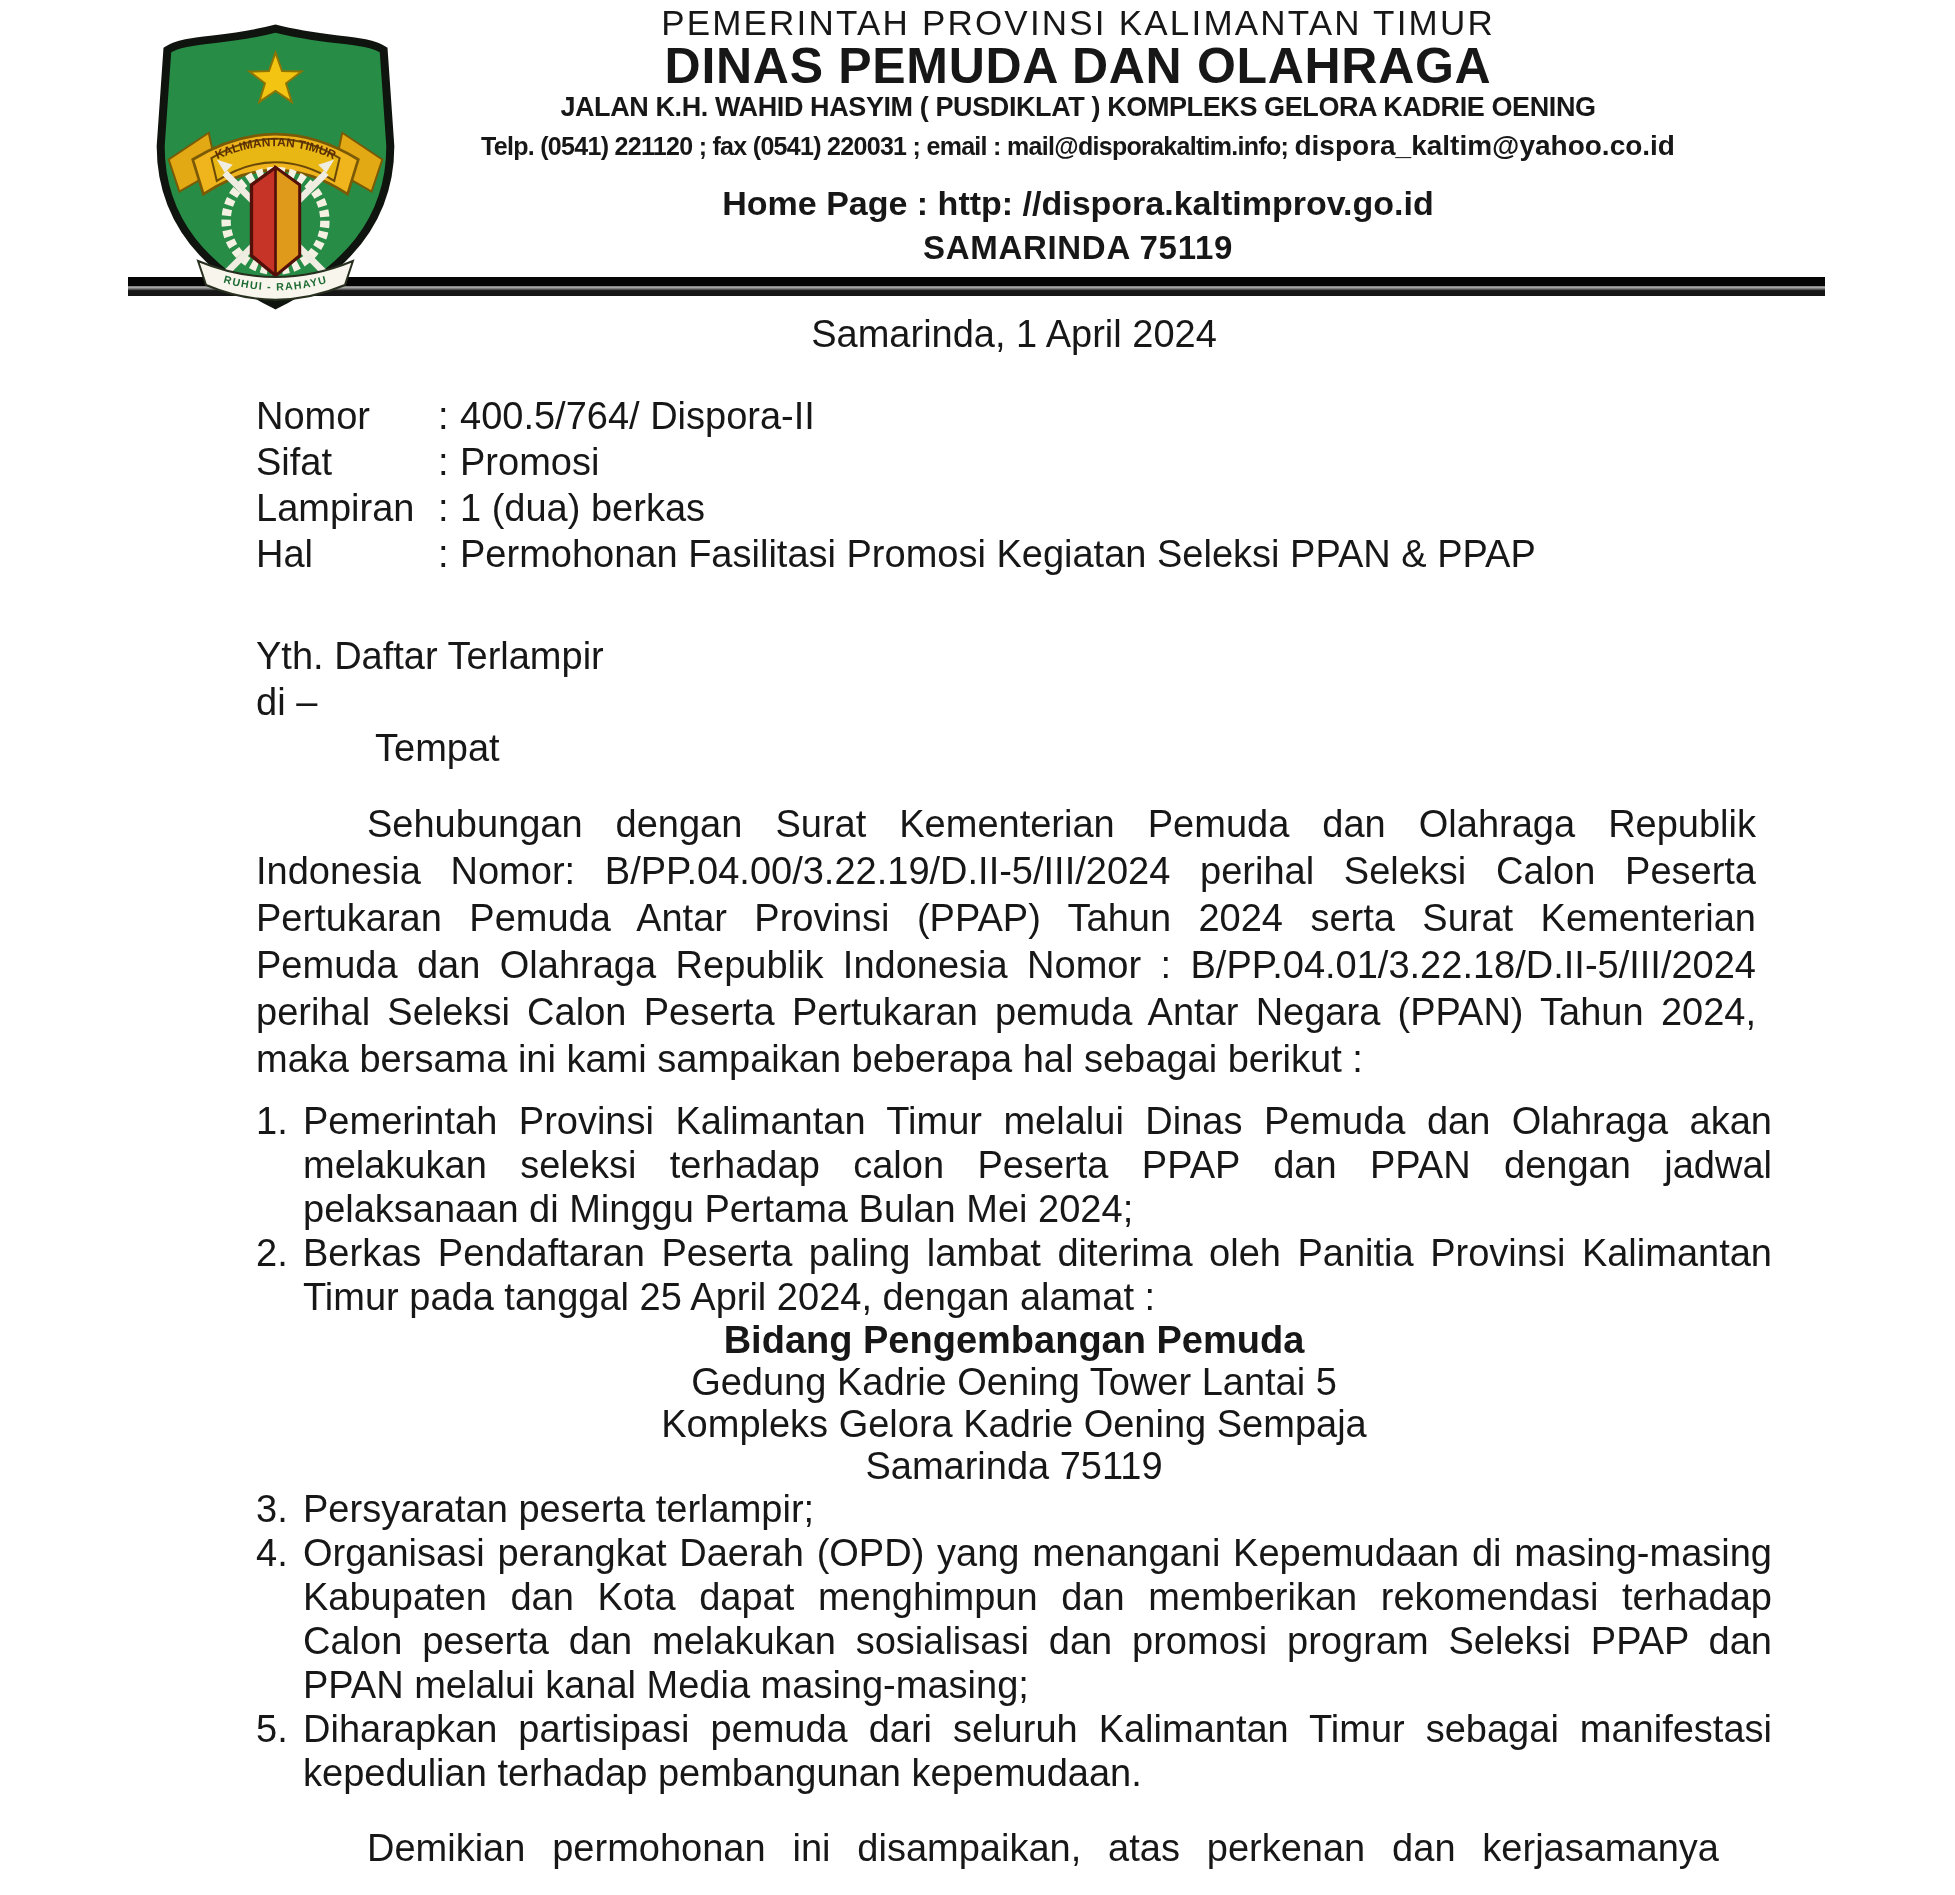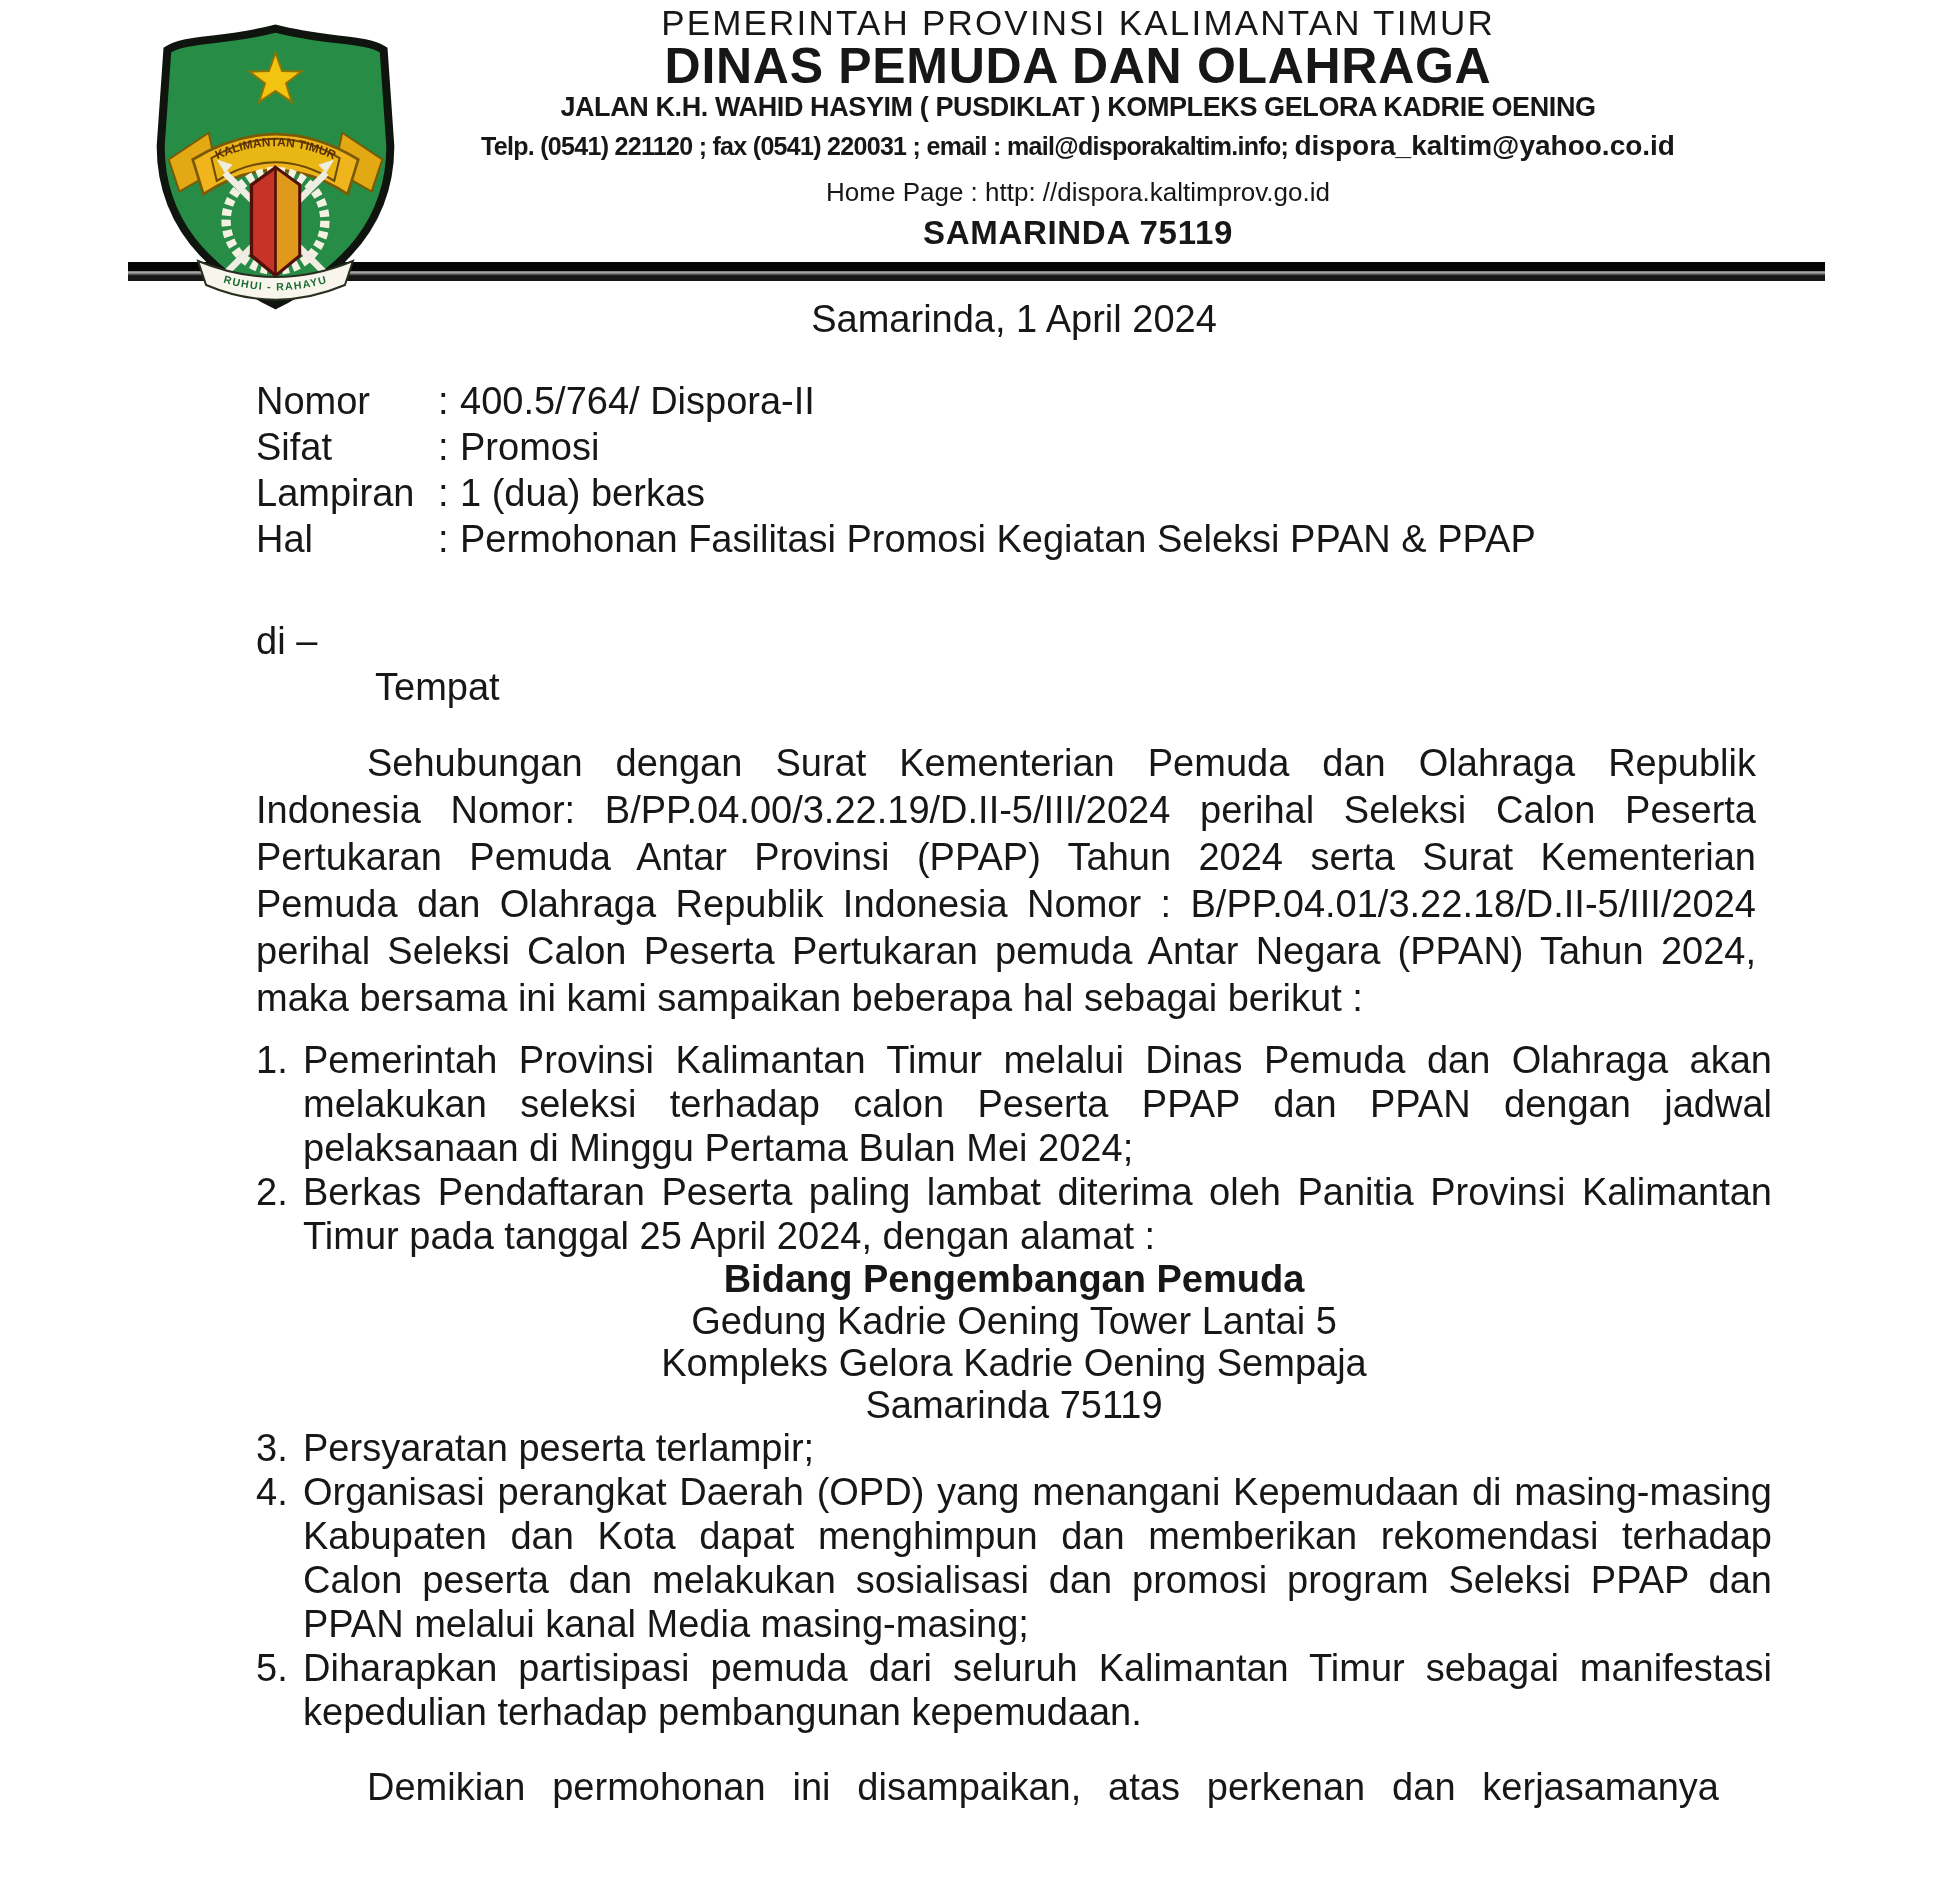--- a/index.html
+++ b/index.html
@@ -12,21 +12,21 @@
     color:#171717;
   }
   
   .logo{position:absolute;left:142px;top:19px;width:267px;height:297px;}
   .head-text{margin-left:245px;margin-right:44px;text-align:center;}
   .org1{padding-top:5px;font-size:35px;font-weight:normal;letter-spacing:2.2px;line-height:1.0;white-space:nowrap;}
   .org2{margin-top:1px;font-size:50px;font-weight:bold;letter-spacing:0.7px;line-height:1.0;white-space:nowrap;}
   .street{margin-top:2px;font-size:27px;font-weight:bold;letter-spacing:-0.4px;line-height:1.05;white-space:nowrap;}
   .contact{margin-top:7.4px;font-size:25px;font-weight:bold;letter-spacing:-0.7px;line-height:1.2;white-space:nowrap;}
   .contact .email2{font-size:28px;letter-spacing:0;}
-  .homepage{margin-top:17px;font-size:26px;font-weight:normal;line-height:1.0;white-space:nowrap;}
+  .homepage{margin-top:24px;font-size:34px;font-weight:bold;line-height:1.0;white-space:nowrap;}
   .city{margin-top:10.4px;font-size:33px;font-weight:bold;letter-spacing:0.7px;line-height:1.0;}
   .rule{
     margin:13.3px 130px 0 128px;height:19px;
     background:linear-gradient(to bottom,#050505 0%,#050505 45%,#bdbdbd 52%,#6d6d6d 63%,#161616 72%,#161616 100%);
   }
   
   .letter-body{margin:0 183px 0 256px;font-size:38px;}
   .date-line{margin-top:15px;text-align:center;line-height:46px;}
   .meta{margin-top:36px;}
   .meta-row{display:grid;grid-template-columns:182px 22px 1fr;line-height:46px;}
@@ -114,20 +114,21 @@
           <span>1 (dua) berkas</span>
       </div>
       <div class="meta-row">
         <span>Hal</span>
           <span>:</span>
           <span>Permohonan Fasilitasi Promosi Kegiatan Seleksi PPAN &amp; PPAP</span>
       </div>
     </div>
 
     <div class="recipient">
+      <div>Yth. Daftar Terlampir</div>
       <div>di –</div>
       <div class="indent">Tempat</div>
     </div>
 
     <p class="opening">Sehubungan dengan Surat Kementerian Pemuda dan Olahraga Republik Indonesia Nomor: B/PP.04.00/3.22.19/D.II-5/III/2024 perihal Seleksi Calon Peserta Pertukaran Pemuda Antar Provinsi (PPAP) Tahun 2024 serta Surat Kementerian Pemuda dan Olahraga Republik Indonesia Nomor : B/PP.04.01/3.22.18/D.II-5/III/2024 perihal Seleksi Calon Peserta Pertukaran pemuda Antar Negara (PPAN) Tahun 2024, maka bersama ini kami sampaikan beberapa hal sebagai berikut :</p>
 
     <div class="list">
       <div class="item">
         <span class="num">1.</span>
         <span class="txt">Pemerintah Provinsi Kalimantan Timur melalui Dinas Pemuda dan Olahraga akan melakukan seleksi terhadap calon Peserta PPAP dan PPAN dengan jadwal pelaksanaan di Minggu Pertama Bulan Mei 2024;</span>

